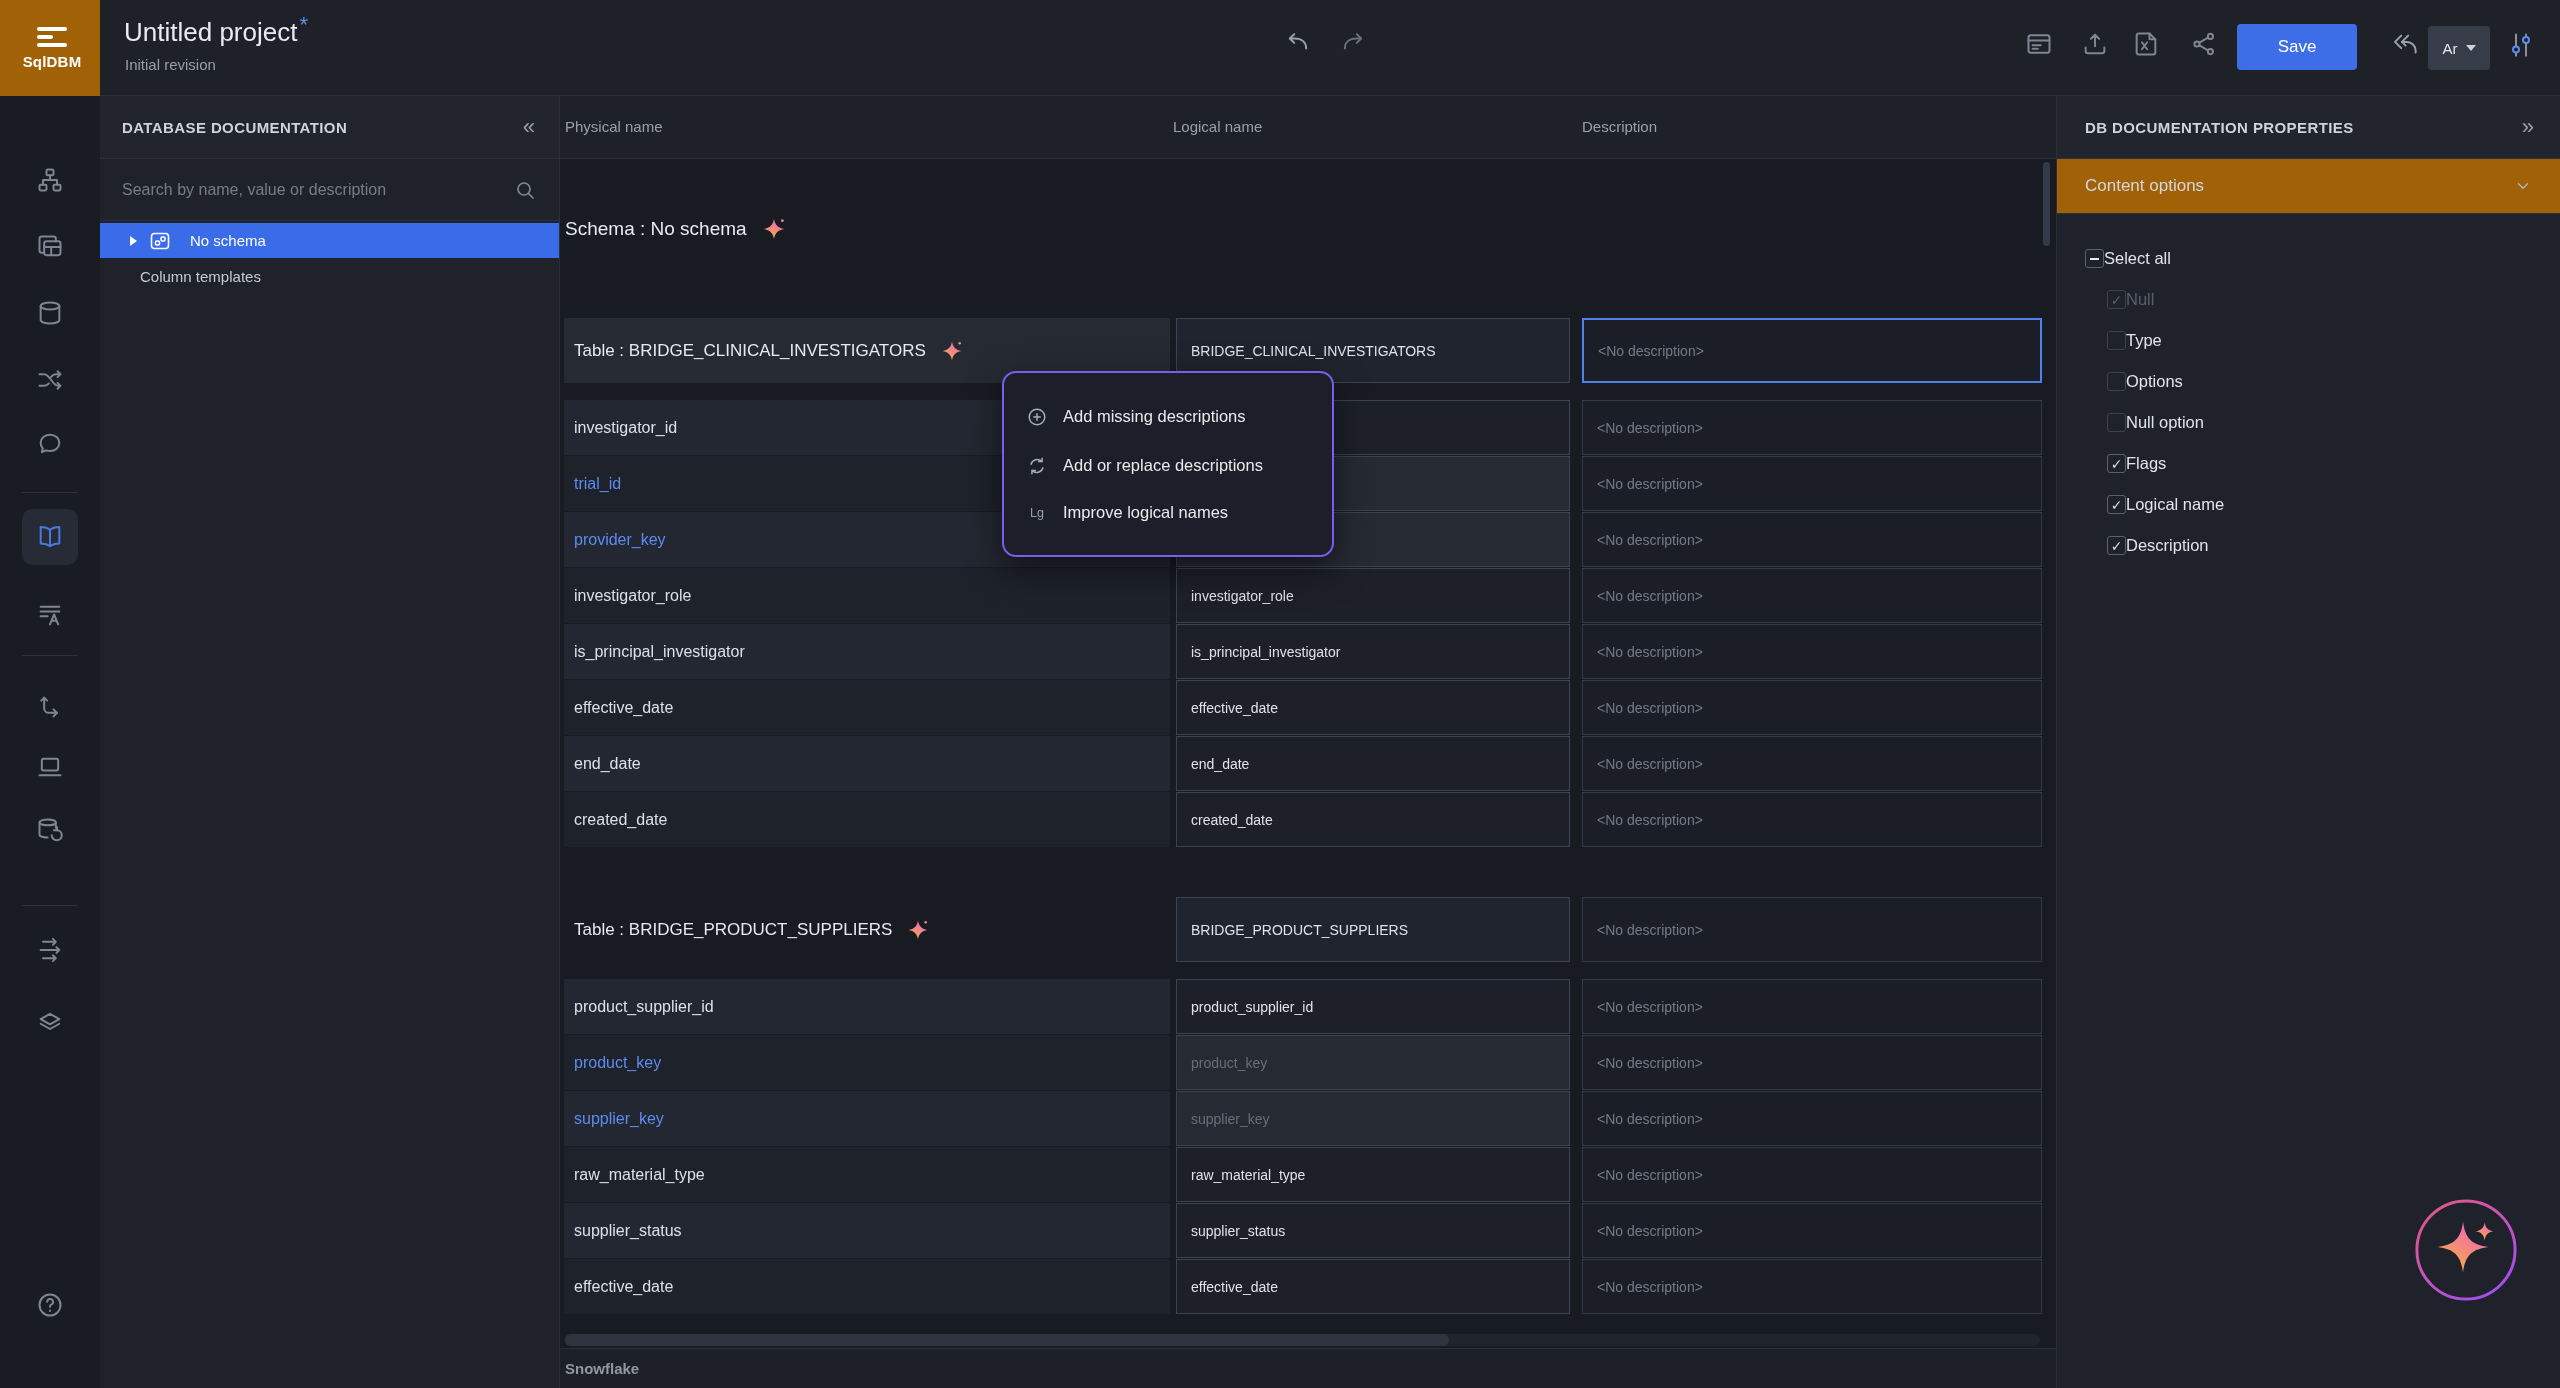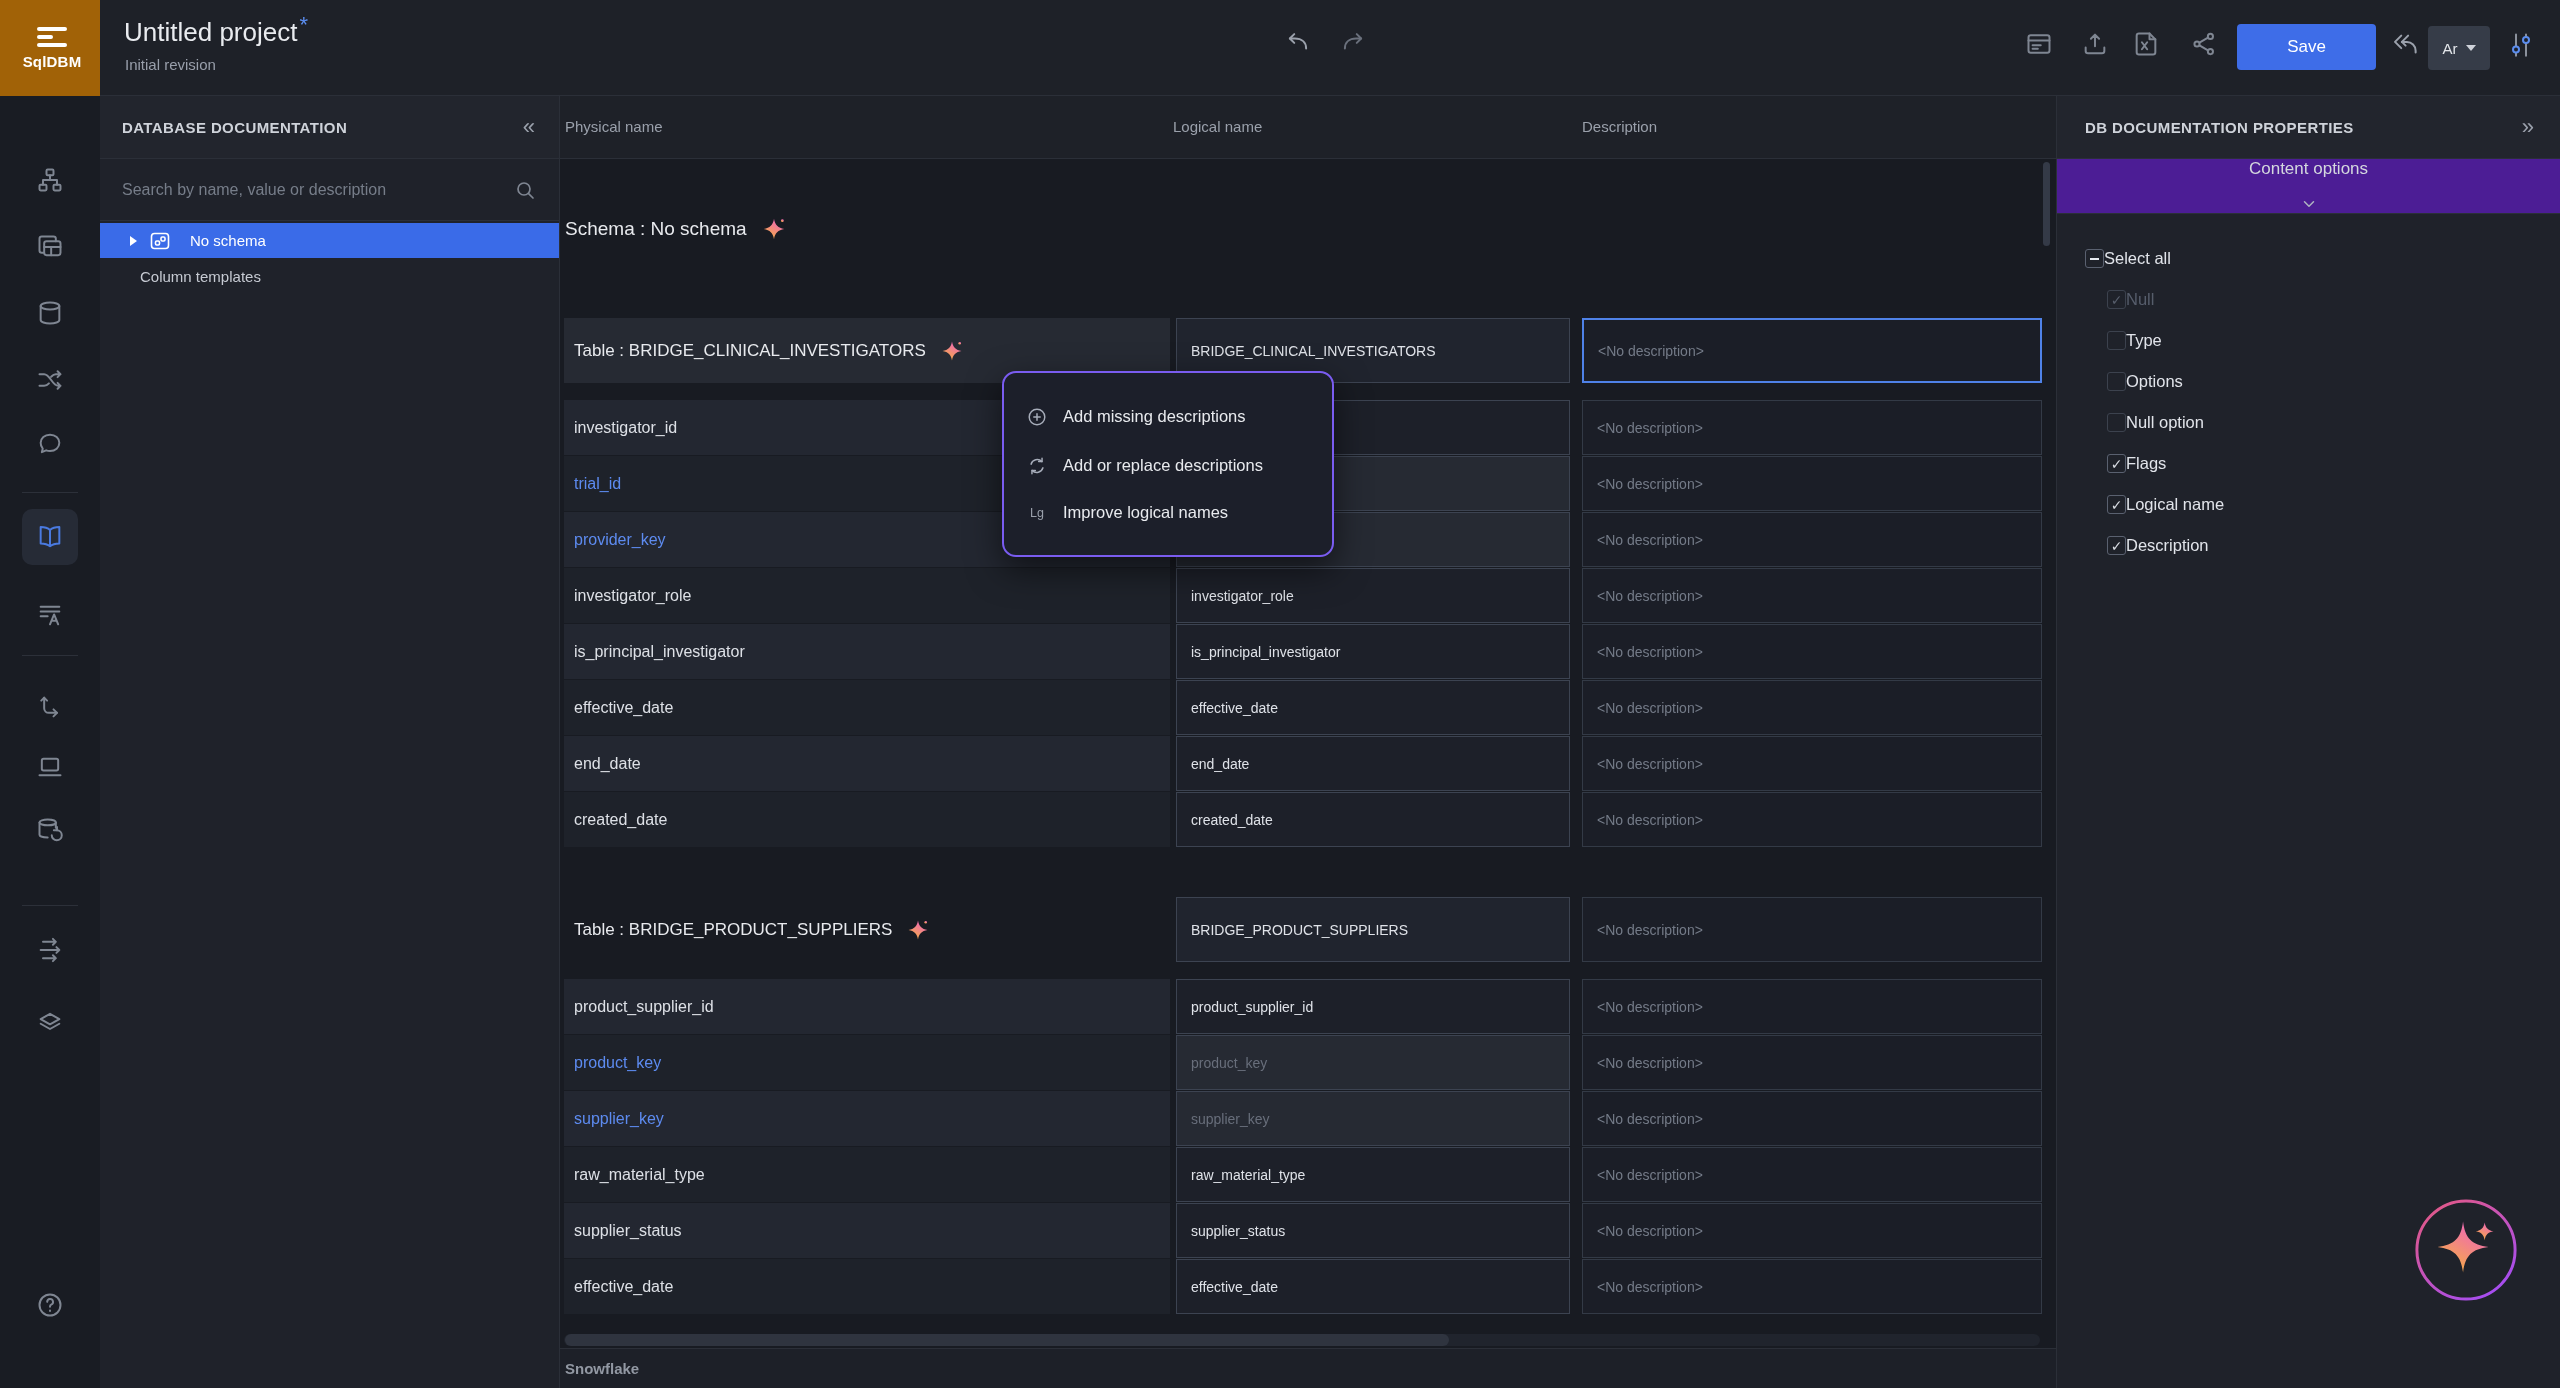--- a/index.html
+++ b/index.html
@@ -20,21 +20,21 @@
   .rail-active{position:absolute;left:22px;width:56px;height:56px;background:#262b36;border-radius:10px;}
   .rail-active .ic{stroke:#4a7ae0;}
   .rail-div{position:absolute;left:22px;width:56px;height:1px;background:#2c3039;}
 
   
   .topbar{position:absolute;left:100px;right:0;top:0;height:96px;background:#1e2128;border-bottom:1px solid #2b2f38;}
   .proj-title{position:absolute;left:24px;top:12px;font-size:26px;color:#e9ebef;}
   .proj-title .ast{color:#5b8def;font-size:22px;vertical-align:9px;margin-left:2px;}
   .proj-sub{position:absolute;left:25px;top:56px;font-size:15px;color:#999fab;}
   .tb-ic{position:absolute;top:30px;width:30px;height:30px;cursor:pointer;}
-  .save-btn{position:absolute;left:2137px;top:24px;width:139px;height:46px;background:#3e6de8;border-radius:4px;
+  .save-btn{position:absolute;left:2137px;top:24px;width:120px;height:46px;background:#3e6de8;border-radius:4px;
     color:#fff;font-size:17px;display:flex;align-items:center;justify-content:center;cursor:pointer;}
   .lang-btn{position:absolute;left:2328px;top:26px;width:62px;height:44px;background:#363c48;border-radius:4px;
     display:flex;align-items:center;justify-content:center;gap:8px;color:#e3e6ea;font-size:15px;cursor:pointer;}
   .lang-btn .dcar{width:0;height:0;border-left:5px solid transparent;border-right:5px solid transparent;border-top:6px solid #cfd3da;}
 
   
   .lpanel{position:absolute;left:100px;top:96px;width:460px;bottom:0;background:#1f222a;border-right:1px solid #2b2f38;}
   .panel-head{height:63px;background:#22252d;border-bottom:1px solid #2b2f38;display:flex;align-items:center;
     padding:0 24px 0 22px;}
   .panel-head .pt{font-size:15px;font-weight:bold;letter-spacing:.4px;color:#cfd3da;flex:1;}
@@ -86,21 +86,21 @@
   
   .vscroll{position:absolute;right:6px;top:66px;width:7px;height:84px;border-radius:3.5px;background:#343a47;}
   .htrack{position:absolute;left:4px;right:16px;bottom:42px;height:12px;border-radius:6px;background:#20242d;}
   .hthumb{position:absolute;left:1px;top:0;width:884px;height:12px;border-radius:6px;background:#2f343f;cursor:pointer;}
   .statusbar{position:absolute;left:0;right:0;bottom:0;height:40px;background:#1d2028;border-top:1px solid #2b2f38;
     display:flex;align-items:center;padding-left:5px;}
   .statusbar .db{font-size:15px;font-weight:bold;color:#9298a3;}
 
   
   .rpanel{position:absolute;left:2056px;top:96px;right:0;bottom:0;background:#1f222a;border-left:1px solid #2b2f38;}
-  .copt{height:55px;background:#4c1d95;border-bottom:1px solid #2b2f38;display:flex;align-items:center;padding:0 28px;flex-direction:column;}
+  .copt{height:55px;background:#a16207;border-bottom:1px solid #2b2f38;display:flex;align-items:center;padding:0 28px;}
   .copt .lab{flex:1;font-size:17px;color:#d4d7de;}
   .checklist{padding-top:24px;}
   .check-item{height:41px;display:flex;align-items:center;padding-left:28px;cursor:pointer;}
   .check-item.indent{padding-left:50px;}
   .cb-box{width:19px;height:19px;border:1.5px solid #3c424e;border-radius:3px;display:flex;align-items:center;
     justify-content:center;flex:none;}
   .cb-label{font-size:16.5px;color:#e1e4ea;}
   .indeterminate .cb-box{border-color:#5a6170;} 
   .indeterminate .cb-box::after{content:"";width:9px;height:2px;background:#e6e9ee;}
   .checked .cb-box{border-color:#5a6170;}

